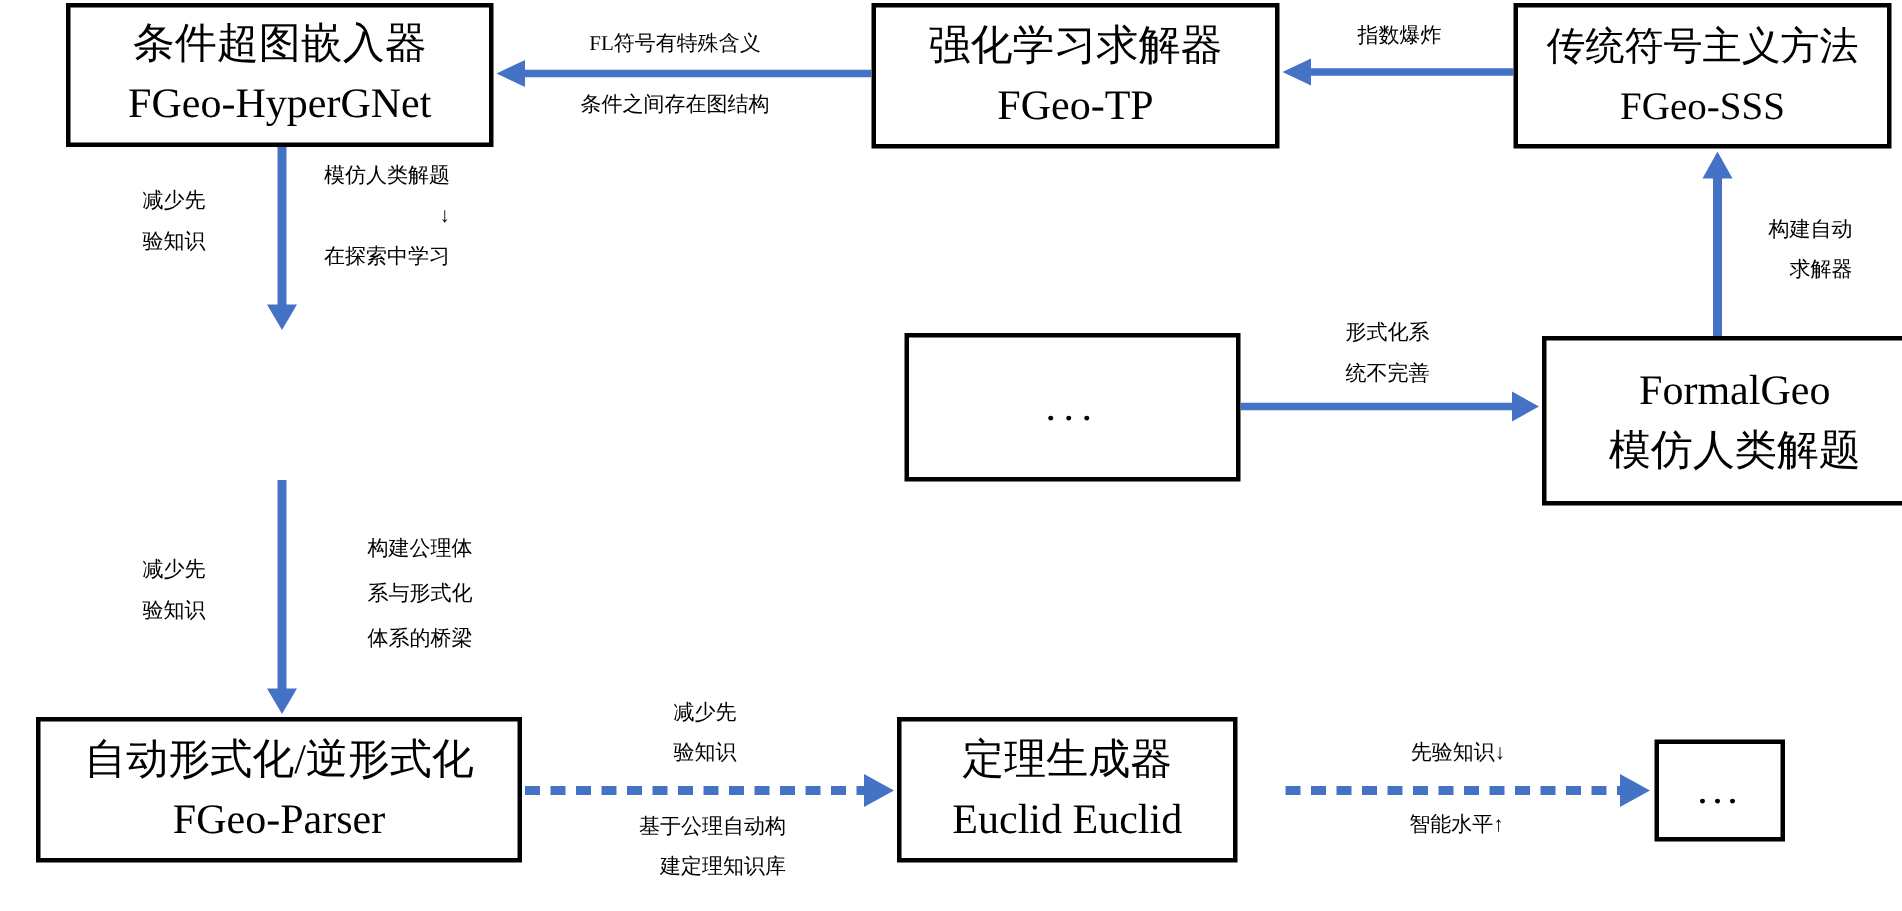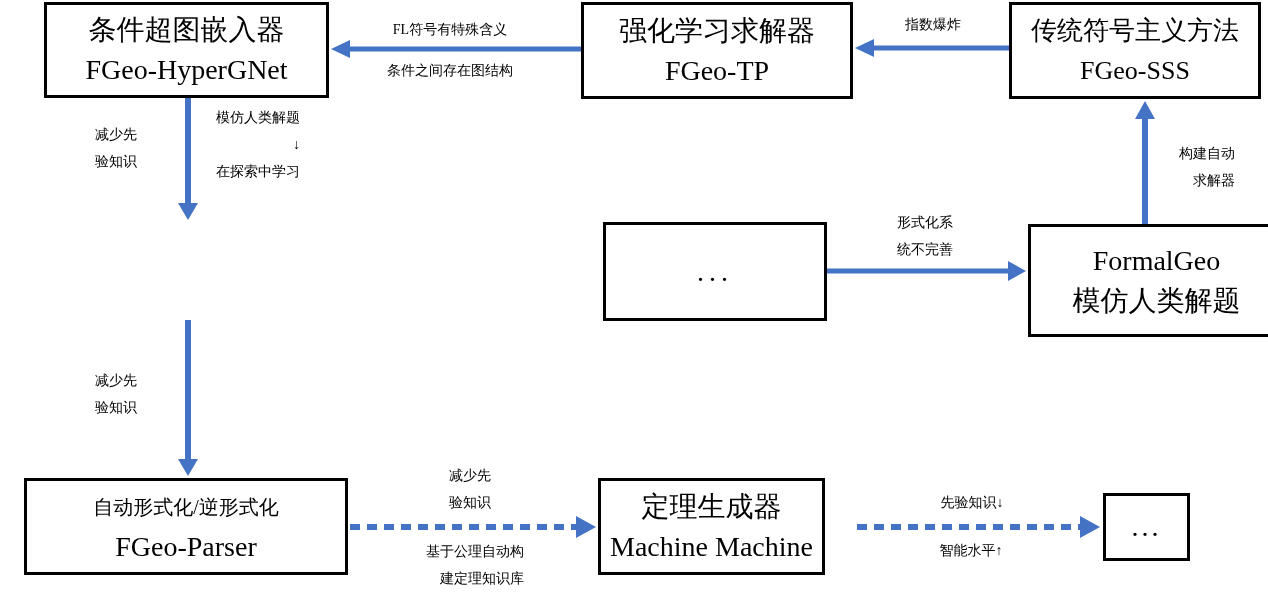--- a/index.html
+++ b/index.html
@@ -97,46 +97,49 @@
   <div class="box" style="left:583px;top:222px;width:224px;height:99px">
     <div class="dotsline">...</div>
   </div>
 
   <div class="box" style="left:1008px;top:224px;width:257px;height:113px">
     <div class="bl">FormalGeo</div>
     <div class="bl">模仿人类解题</div>
   </div>
 
   <div class="box small" style="left:4px;top:478px;width:324px;height:97px">
-    <div class="bl" style="font-size:20px">自动形式化/逆形式化</div>
+    <div class="bl" style="font-size:28px">自动形式化/逆形式化</div>
     <div class="bl" style="font-size:28px">FGeo-Parser</div>
   </div>
 
   <div class="box" style="left:578px;top:478px;width:227px;height:97px">
     <div class="bl">定理生成器</div>
-    <div class="bl">Machine Machine</div>
+    <div class="bl">Euclid Euclid</div>
   </div>
 
   <div class="box" style="left:1083px;top:493px;width:87px;height:68px">
     <div class="dotsline" style="letter-spacing:3px">...</div>
   </div>
 
   <div class="elabel" style="left:430px;top:16px">FL符号有特殊含义</div>
   <div class="elabel" style="left:430px;top:57px">条件之间存在图结构</div>
 
   <div class="elabel" style="left:913px;top:11px">指数爆炸</div>
 
   <div class="elabel" style="left:96px;top:121px">减少先
 验知识</div>
   <div class="elabel" style="left:238px;top:104px">模仿人类解题
 ↓
 在探索中学习</div>
 
   <div class="elabel" style="left:96px;top:367px">减少先
 验知识</div>
+  <div class="elabel" style="left:260px;top:352px;line-height:30px">构建公理体
+系与形式化
+体系的桥梁</div>
 
   <div class="elabel" style="left:1187px;top:140px">构建自动
 求解器</div>
 
   <div class="elabel" style="left:905px;top:209px">形式化系
 统不完善</div>
 
   <div class="elabel" style="left:450px;top:462px">减少先
 验知识</div>
   <div class="elabel" style="left:455px;top:538px">基于公理自动构

